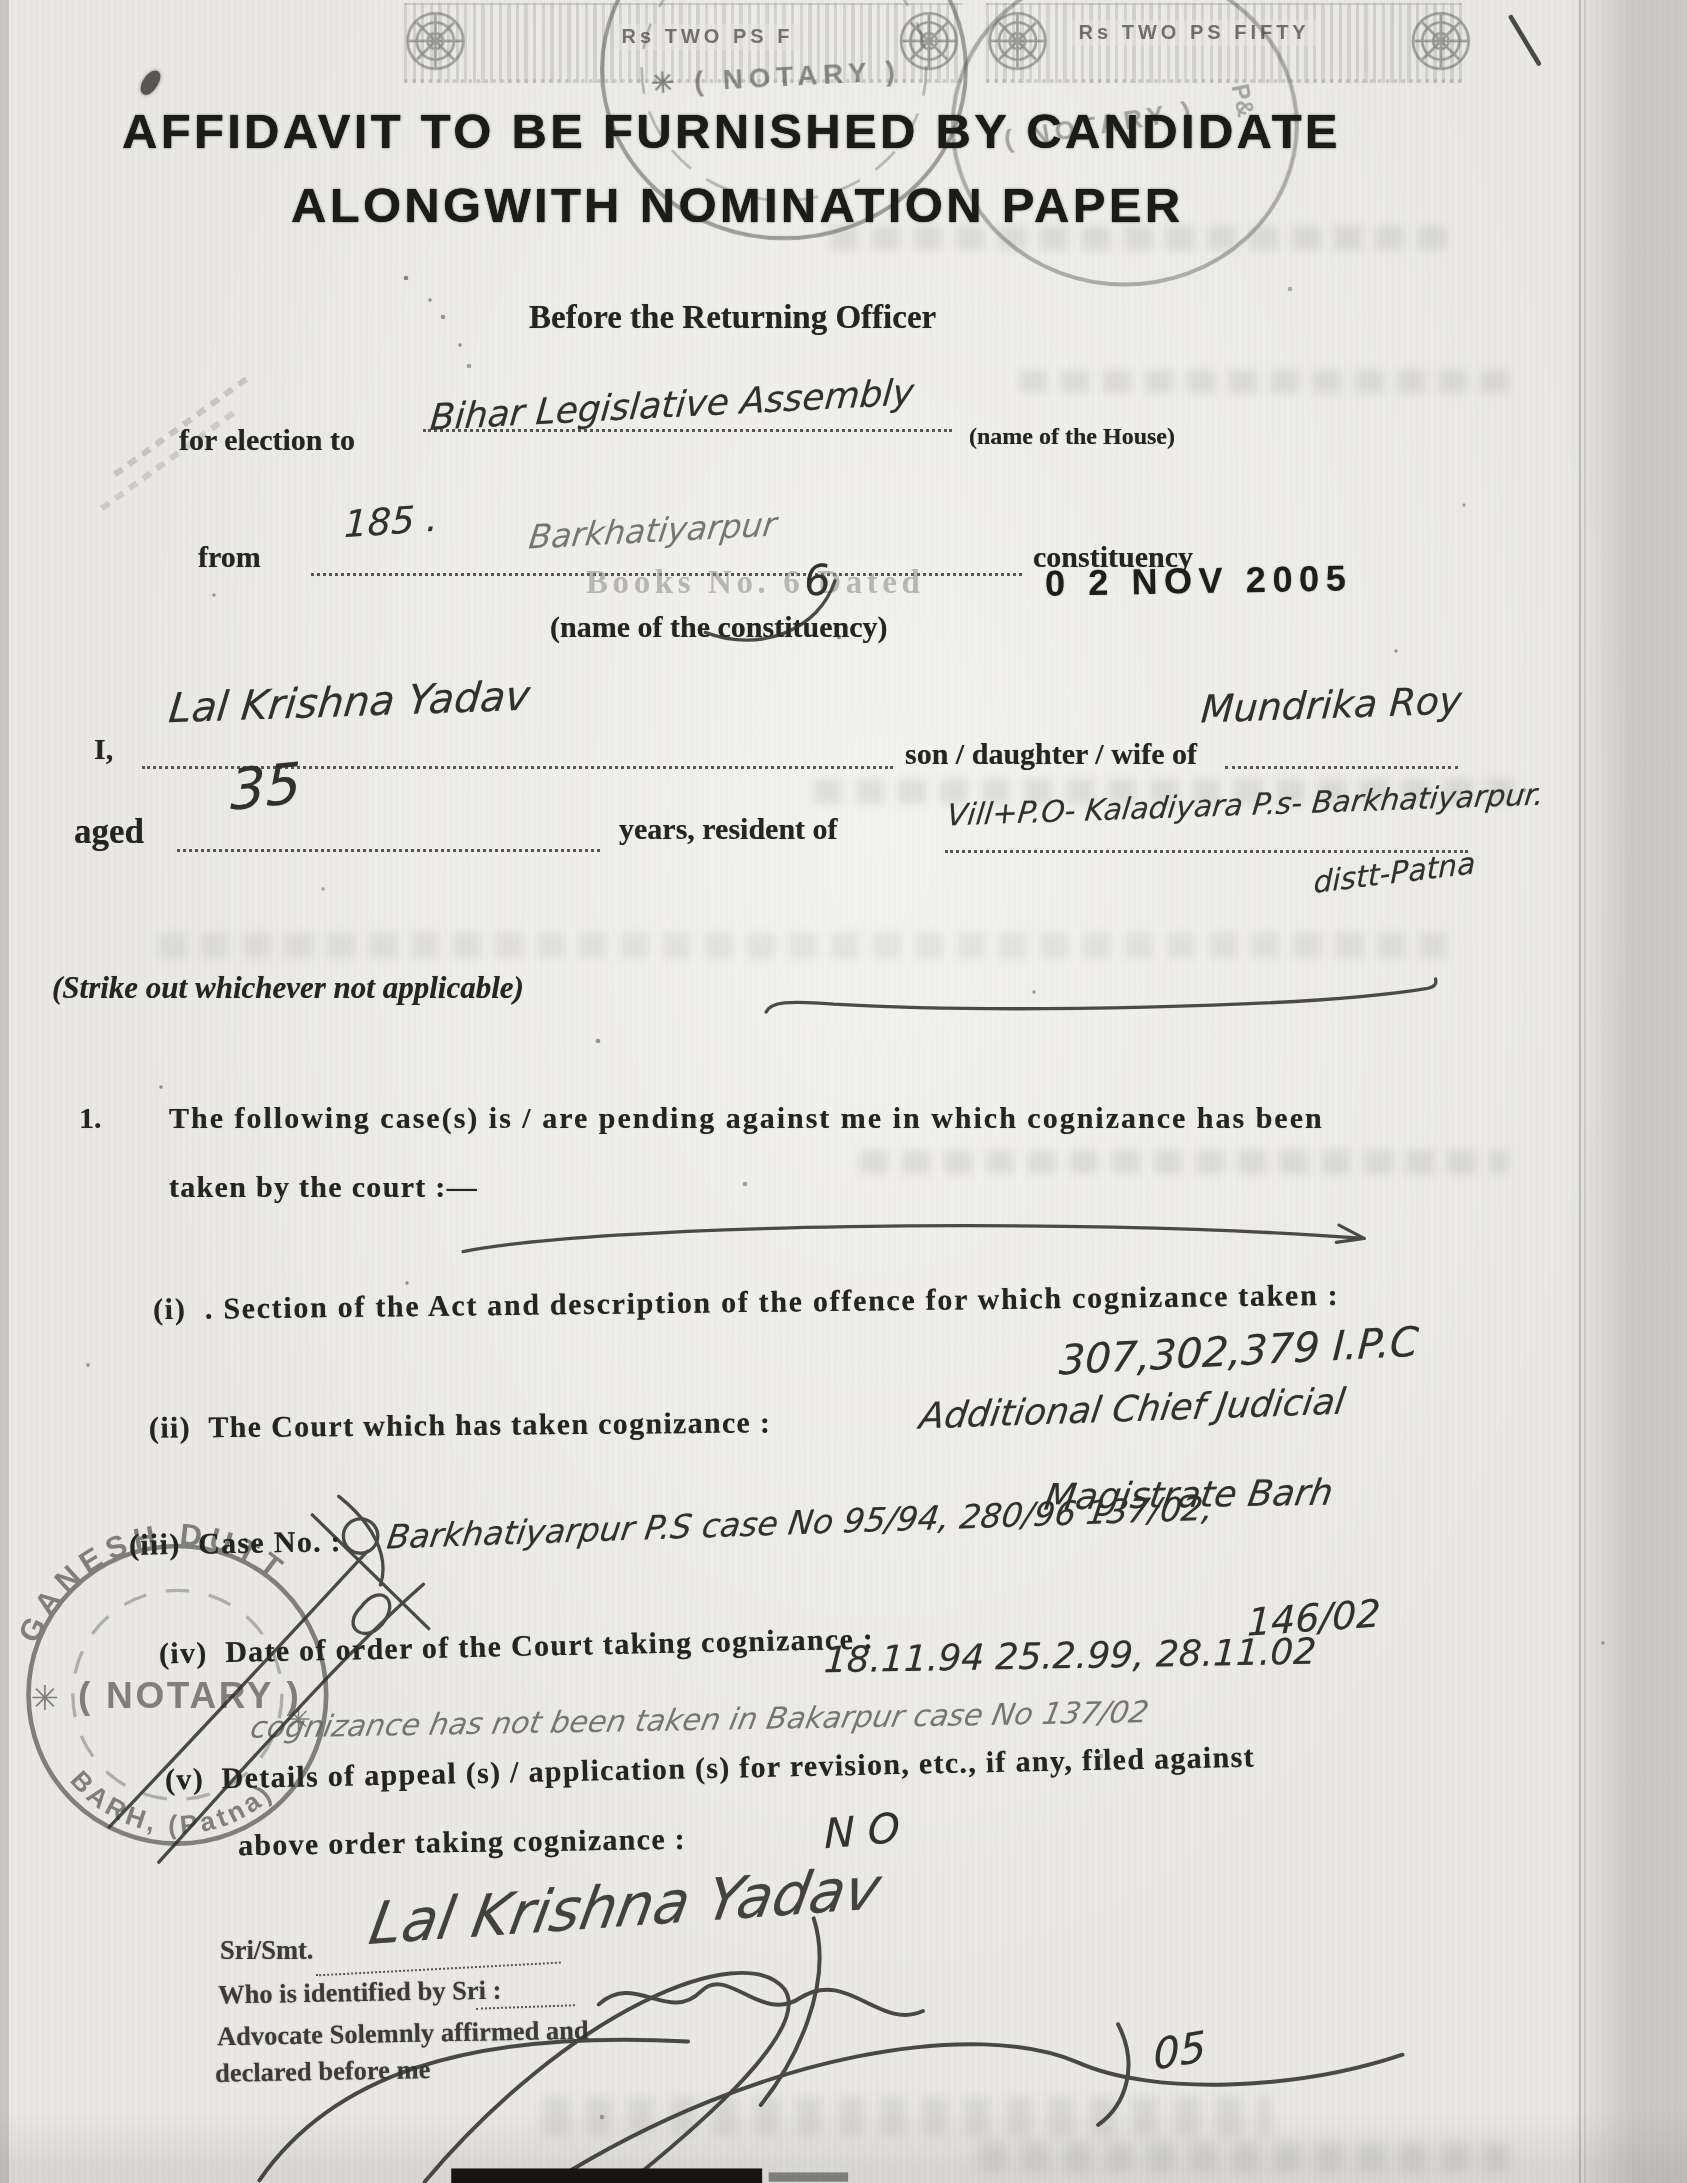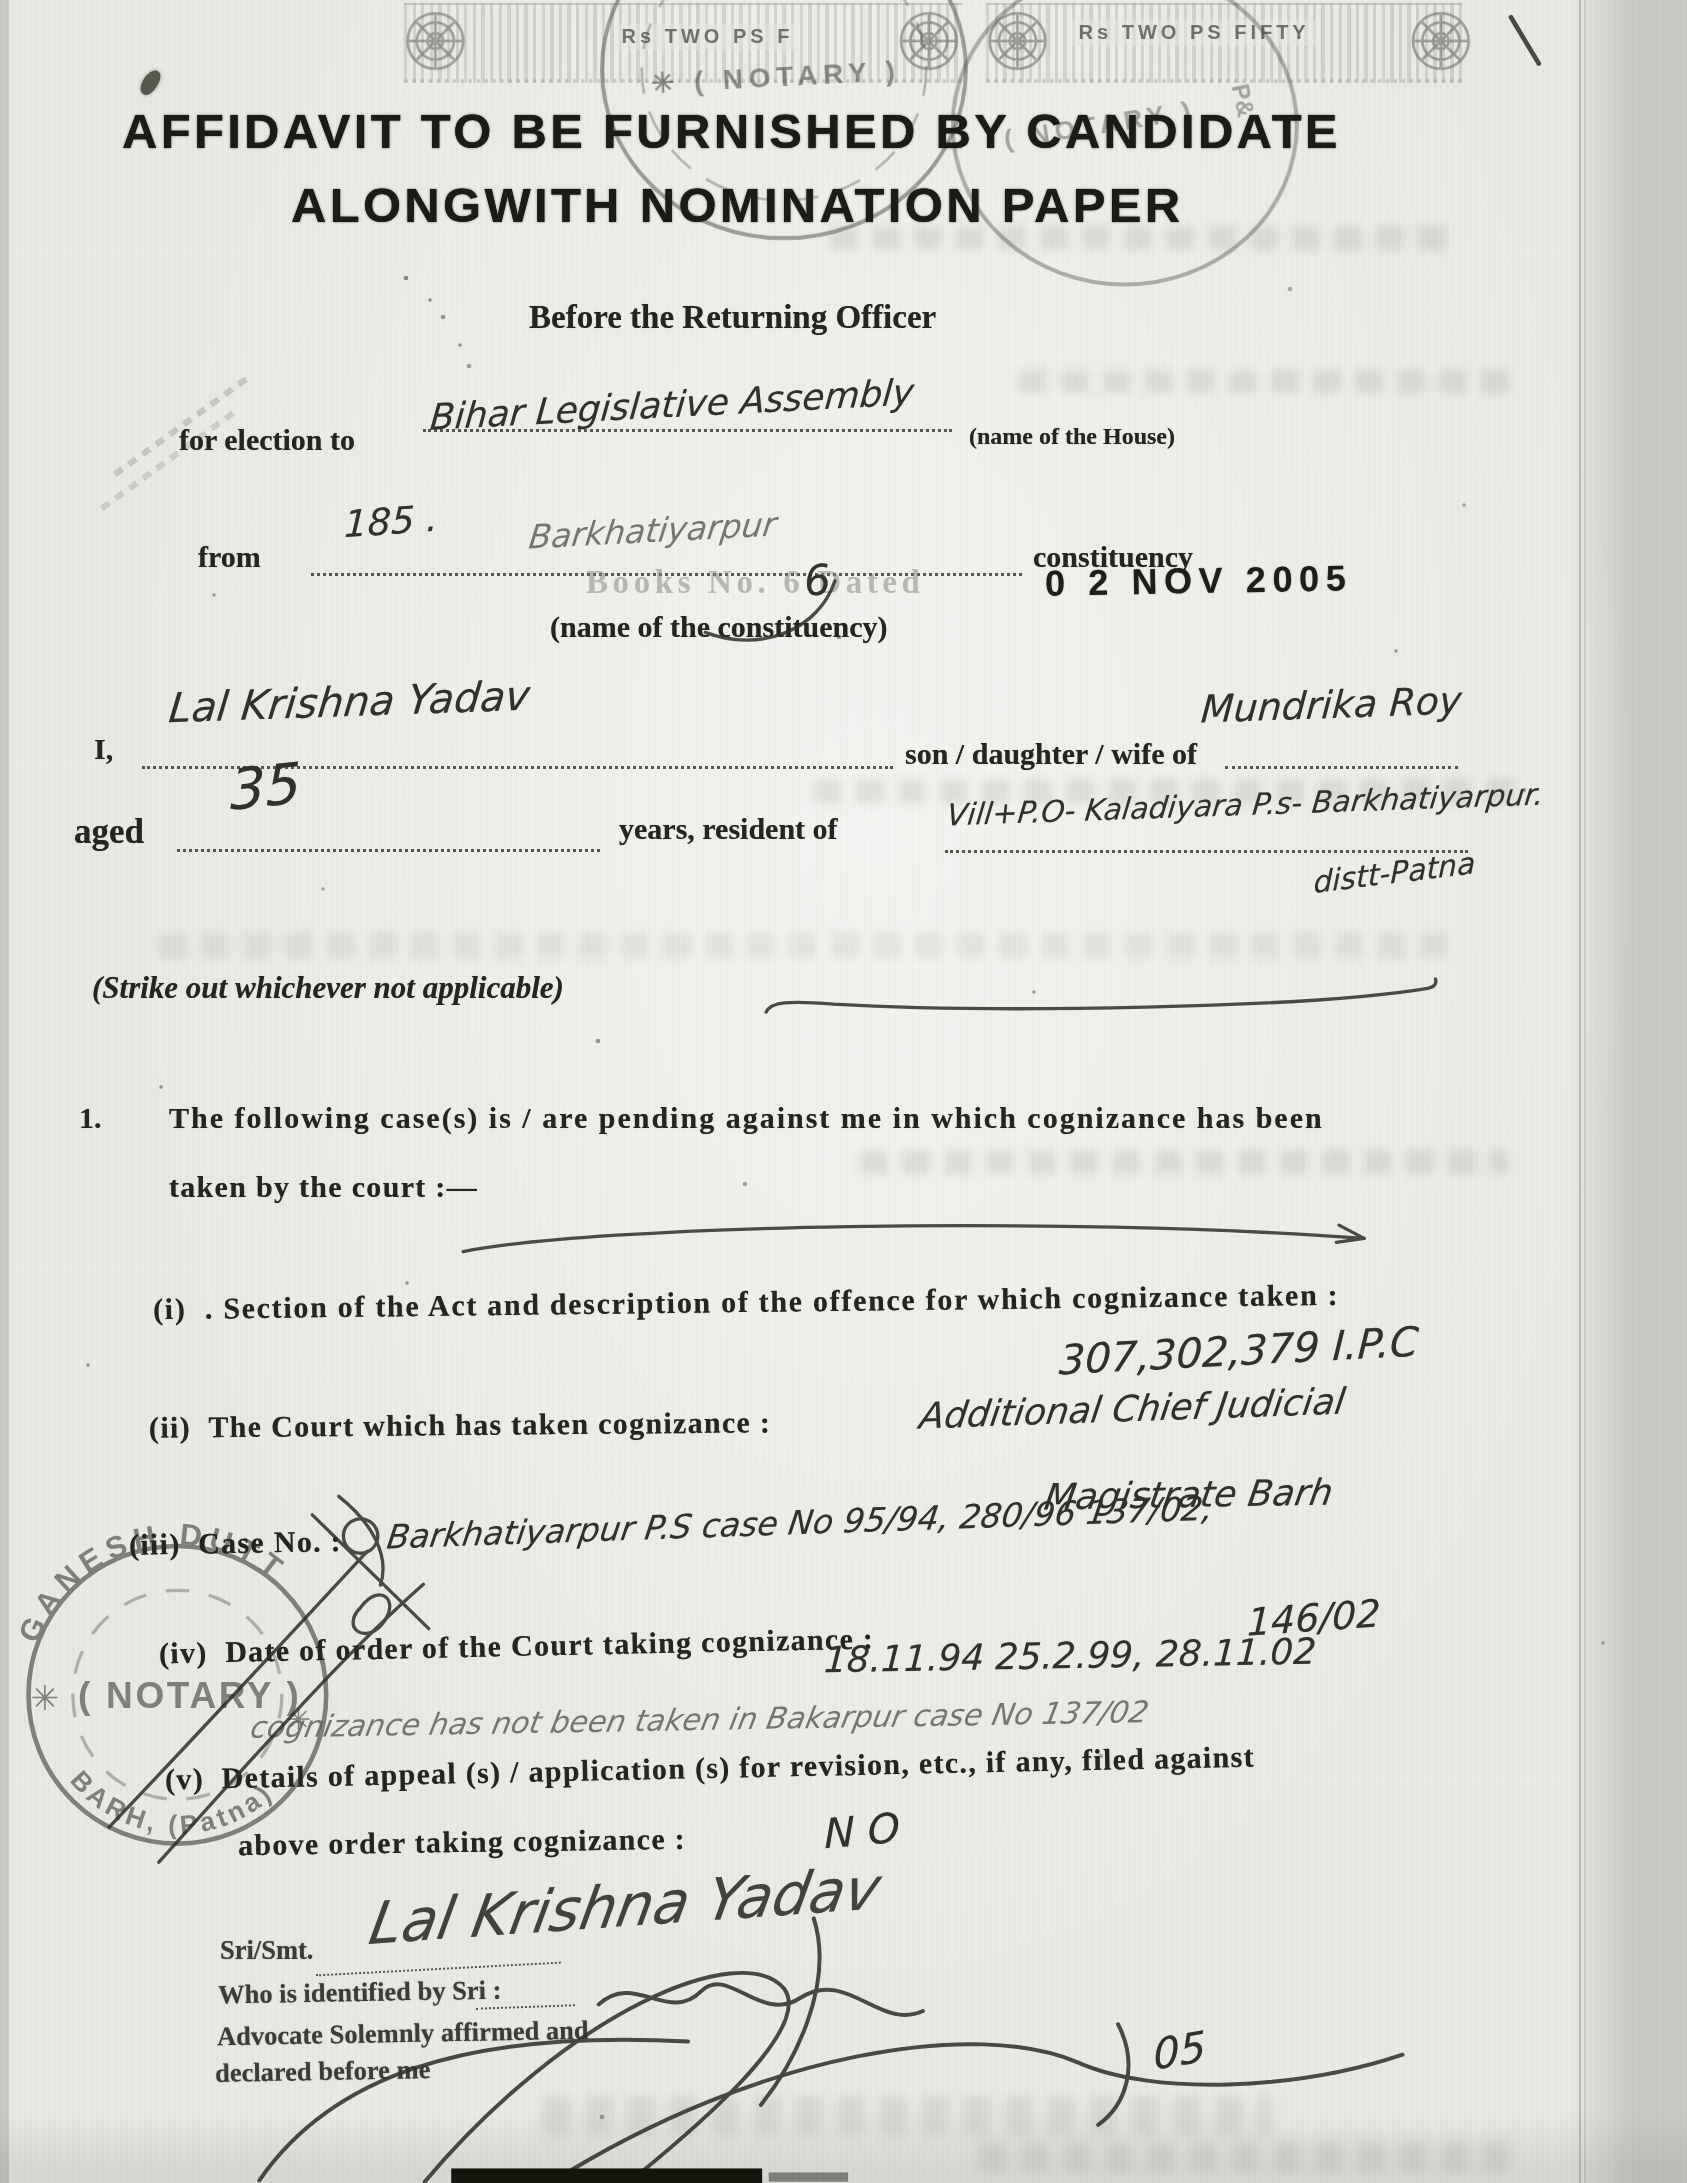--- a/index.html
+++ b/index.html
@@ -153,21 +153,21 @@
 
   <div class="pt" style="left:74px;top:812px;font-size:35px;">aged</div>
   <div class="dots" style="left:177px;top:849px;width:423px;"></div>
   <div class="hw" style="left:230px;top:754px;font-size:56px;transform:rotate(-6deg) skewX(-6deg);">35</div>
   <div class="pt" style="left:619px;top:812px;font-size:30px;">years, resident of</div>
   <div class="dots" style="left:945px;top:850px;width:523px;"></div>
   <div class="hw" style="left:947px;top:787px;font-size:30px;transform:rotate(-2deg) skewX(-8deg);">Vill+P.O- Kaladiyara P.s- Barkhatiyarpur.</div>
   <div class="hw" style="left:1313px;top:855px;font-size:30px;transform:rotate(-7deg) skewX(-8deg);">distt-Patna</div>
 
 
-  <div class="pt" style="left:52px;top:970px;font-size:31px;font-style:italic;margin-left:40px;">(Strike out whichever not applicable)</div>
+  <div class="pt" style="left:52px;top:970px;font-size:31px;font-style:italic;">(Strike out whichever not applicable)</div>
 
   <div class="pt" style="left:79px;top:1101px;font-size:30px;">1.</div>
   <div class="pt" style="left:169px;top:1101px;font-size:30px;letter-spacing:2px;">The following case(s) is / are pending against me in which cognizance has been</div>
   <div class="pt" style="left:169px;top:1170px;font-size:30px;letter-spacing:1.3px;">taken by the court :—</div>
 
   <div class="pt" style="left:153px;top:1285px;font-size:30px;letter-spacing:1.7px;transform:rotate(-.7deg);">
     <span>(i)</span>&nbsp;&nbsp;.&nbsp;<span>Section of the Act and description of the offence for which cognizance taken :</span>
   </div>
   <div class="hw" style="left:1059px;top:1327px;font-size:41px;transform:rotate(-3deg) skewX(-6deg);">307,302,379 I.P.C</div>
 

